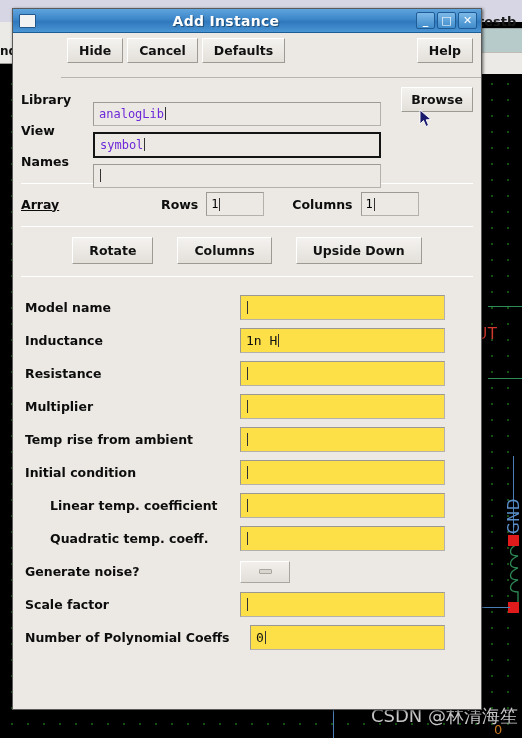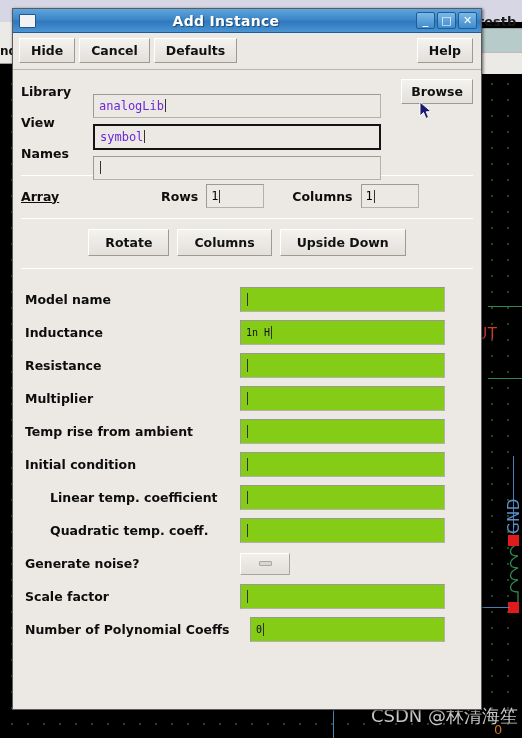--- a/index.html
+++ b/index.html
@@ -171,22 +171,23 @@
     font-size: 11px;
     font-weight: bold;
     display: flex; align-items: center; justify-content: center;
     line-height: 1;
     font-family: "DejaVu Sans", sans-serif;
   }
 
   .menubar {
     display: flex;
     align-items: center;
-    padding: 5px 6px 6px 6px;
+    padding: 5px 6px 14px 6px;
     border-bottom: 1px solid #b9b5ae;
+    margin-left: 48px;
   }
   .mbtn {
     background: linear-gradient(to bottom, #f4f2ef, #e3e0da);
     border: 1px solid #9d9a94;
     border-top-color: #ffffff;
     border-left-color: #ffffff;
     padding: 4px 11px;
     font-size: 12.5px;
     font-weight: bold;
     color: #111;
@@ -288,21 +289,21 @@
     display: flex; align-items: center;
     padding: 0 4px;
     font-family: "DejaVu Sans Mono", monospace;
     font-size: 12px;
     margin-right: 28px;
   }
 
   .orient-row {
     display: flex;
     justify-content: center;
-    gap: 8px;
+    gap: 24px;
     padding: 6px 8px 8px 8px;
   }
   .obtn {
     background: linear-gradient(to bottom, #f4f2ef, #e3e0da);
     border: 1px solid #9d9a94;
     border-top-color: #ffffff;
     border-left-color: #ffffff;
     padding: 5px 16px;
     font-size: 12.5px; font-weight: bold; color: #111;
     font-family: "DejaVu Sans", sans-serif;
@@ -319,28 +320,28 @@
   .plabel {
     width: 215px;
     font-size: 12.5px; font-weight: bold; color: #0d0d0d;
     font-family: "DejaVu Sans", sans-serif;
     white-space: nowrap;
   }
   .plabel.indent { padding-left: 25px; }
   .pinput {
     flex: 1;
     height: 25px;
-    background: #84cc16;
+    background: #fde047;
     border: 1px solid #b4b0aa;
     border-top: 1px solid #9b9893;
     border-left: 1px solid #9b9893;
     display: flex; align-items: center;
     padding: 0 5px;
     font-family: "DejaVu Sans Mono", monospace;
-    font-size: 10px;
+    font-size: 13px;
     color: #111;
   }
   .toggle-btn {
     width: 50px; height: 22px;
     background: linear-gradient(to bottom, #f2efec, #e2dfd9);
     border: 1px solid #a9a6a0;
     border-top-color: #ffffff;
     border-left-color: #ffffff;
     display: flex; align-items: center; justify-content: center;
   }

